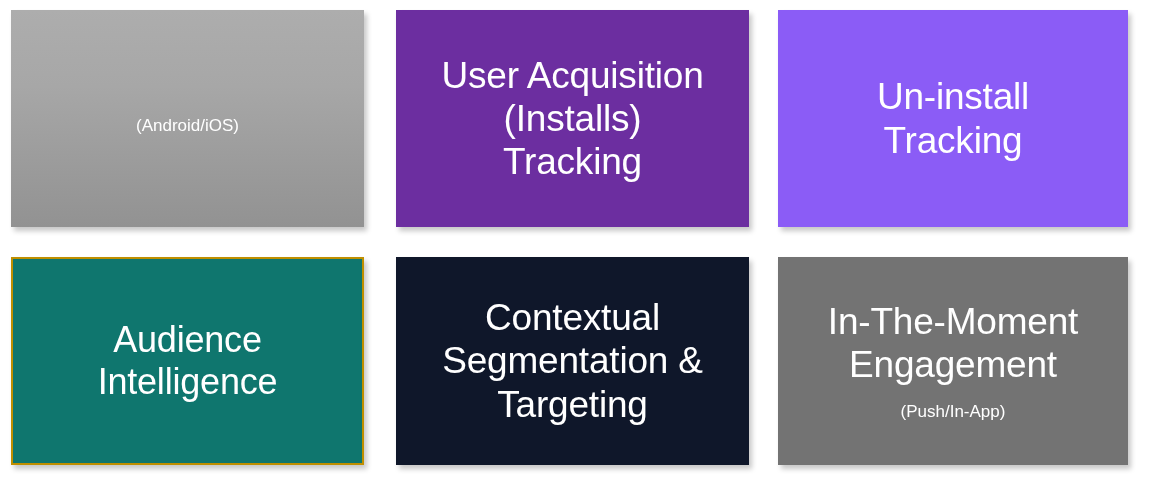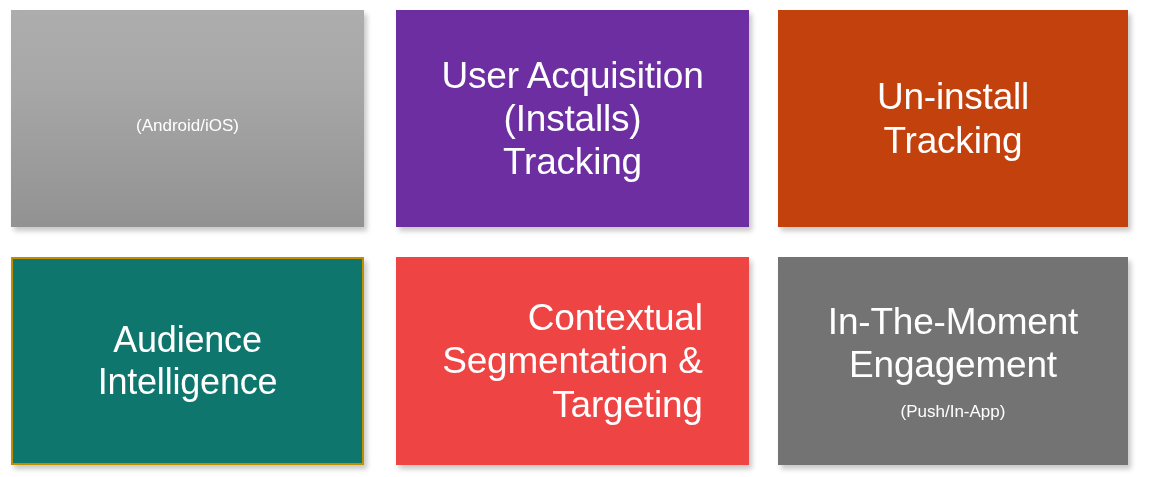--- a/index.html
+++ b/index.html
@@ -60,23 +60,23 @@
     padding: 0 8px;
   }
 
   .tile-sub:empty { display: none; margin: 0; }
 
   
   .fill-gray-gradient {
     background: linear-gradient(to bottom, #ADADAD 0%, #A7A7A7 35%, #929292 100%);
   }
   .fill-purple      { background: #6C2EA0; }
-  .fill-green       { background: #c2410c; }
+  .fill-green       { background: #8b5cf6; }
   .fill-amber       { background: #0f766e; border: 2px solid #BF8F00; }
-  .fill-navy        { background: #ef4444; text-align: right; }
+  .fill-navy        { background: #0f172a; }
   .fill-darkgray    { background: #737373; }
 
   
   .fill-amber .tile-title { font-size: 36px; }
 </style>
 </head>
 <body>
 
 <div id="tile-grid">
 

